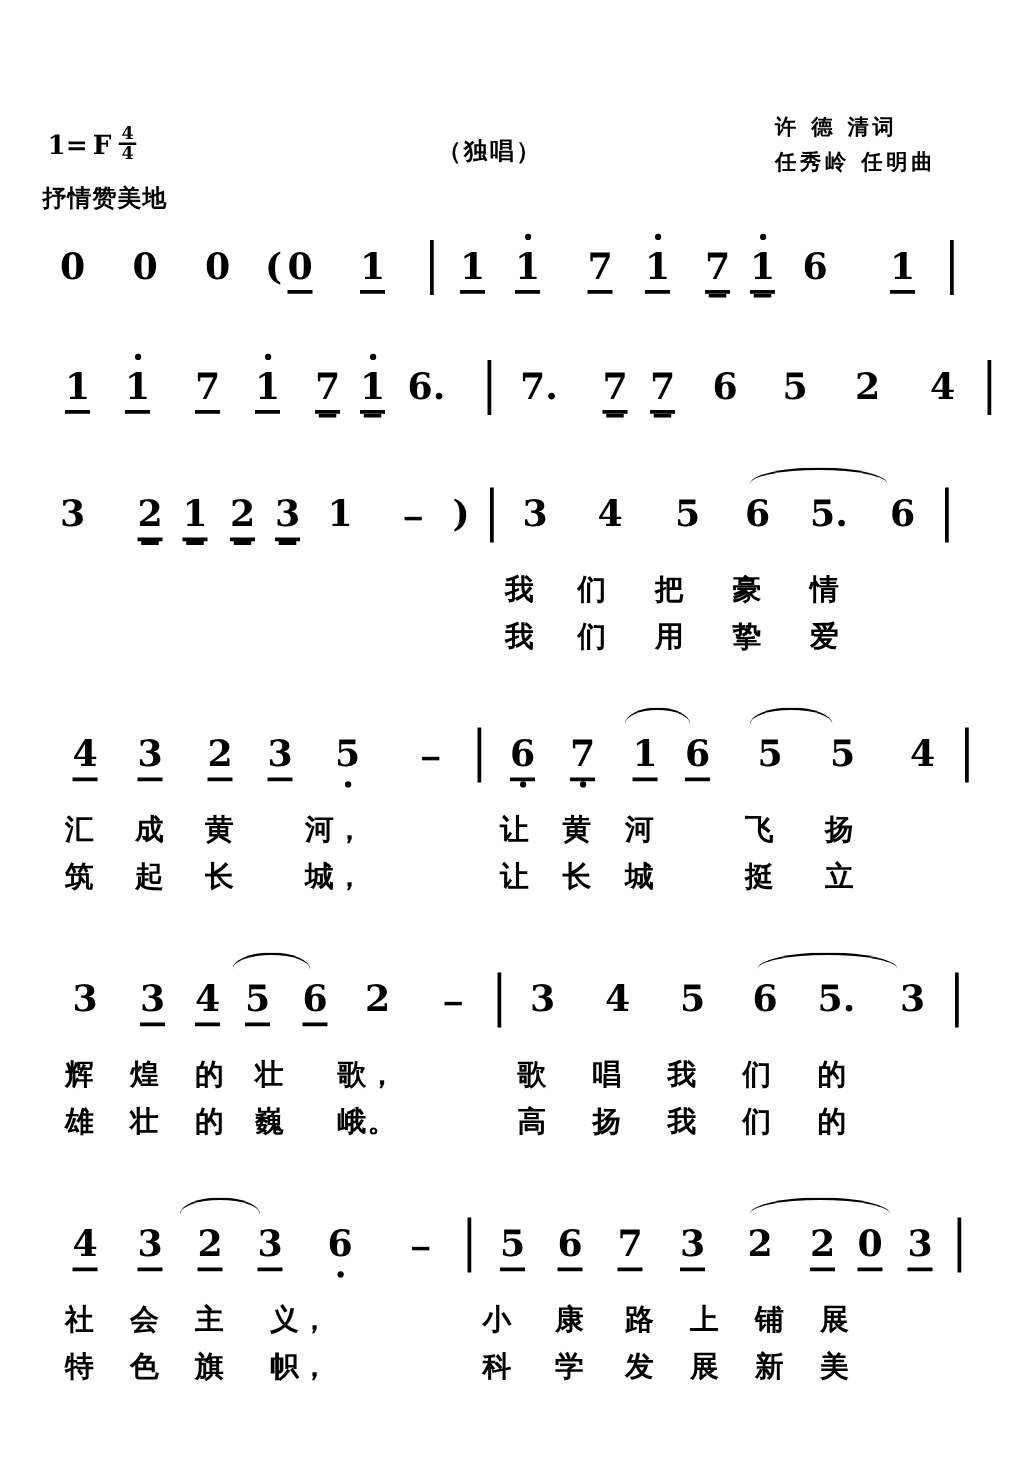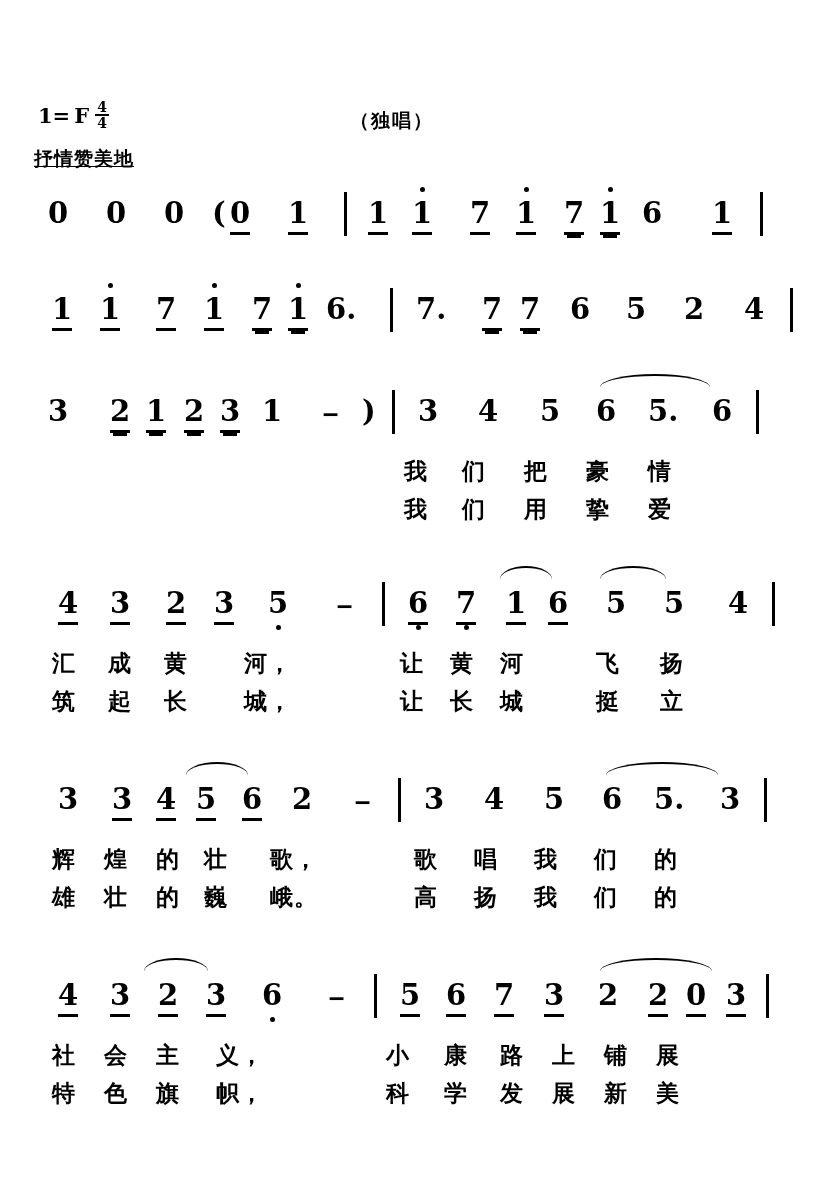--- a/index.html
+++ b/index.html
@@ -65,21 +65,20 @@
   }
 
   .mood {
     position: absolute;
     top: 146px;
     left: 34px;
     font-family: "DejaVu Serif", "Liberation Serif", serif;
     font-size: 19px;
     font-weight: bold;
     letter-spacing: 1px;
-    text-decoration: underline;
   }
 
   .perf-type {
     position: absolute;
     top: 108px;
     left: 350px;
     font-family: "DejaVu Serif", "Liberation Serif", serif;
     font-size: 19px;
     font-weight: bold;
     letter-spacing: 2px;
@@ -211,20 +210,24 @@
     <span class="frac">
       <span class="num">4</span>
       <span class="den">4</span>
     </span>
   </div>
 
   <div class="mood">抒情赞美地</div>
 
   <div class="perf-type">（独唱）</div>
 
+  <div class="credits">
+    <div>许   德   清词</div>
+    <div>任秀岭 任明曲</div>
+  </div>
 
   <div class="system" style="top:196px;">
     <div class="notes-row">
       <div class="n" style="left:48px;"><span class="d">0</span></div>
       <div class="n" style="left:106px;"><span class="d">0</span></div>
       <div class="n" style="left:164px;"><span class="d">0</span></div>
       <div class="n paren" style="left:212px;">(</div>
       <div class="n u1" style="left:230px;"><span class="d">0</span></div>
       <div class="n u1" style="left:288px;"><span class="d">1</span></div>
       <div class="bar" style="left:344px;"></div>

